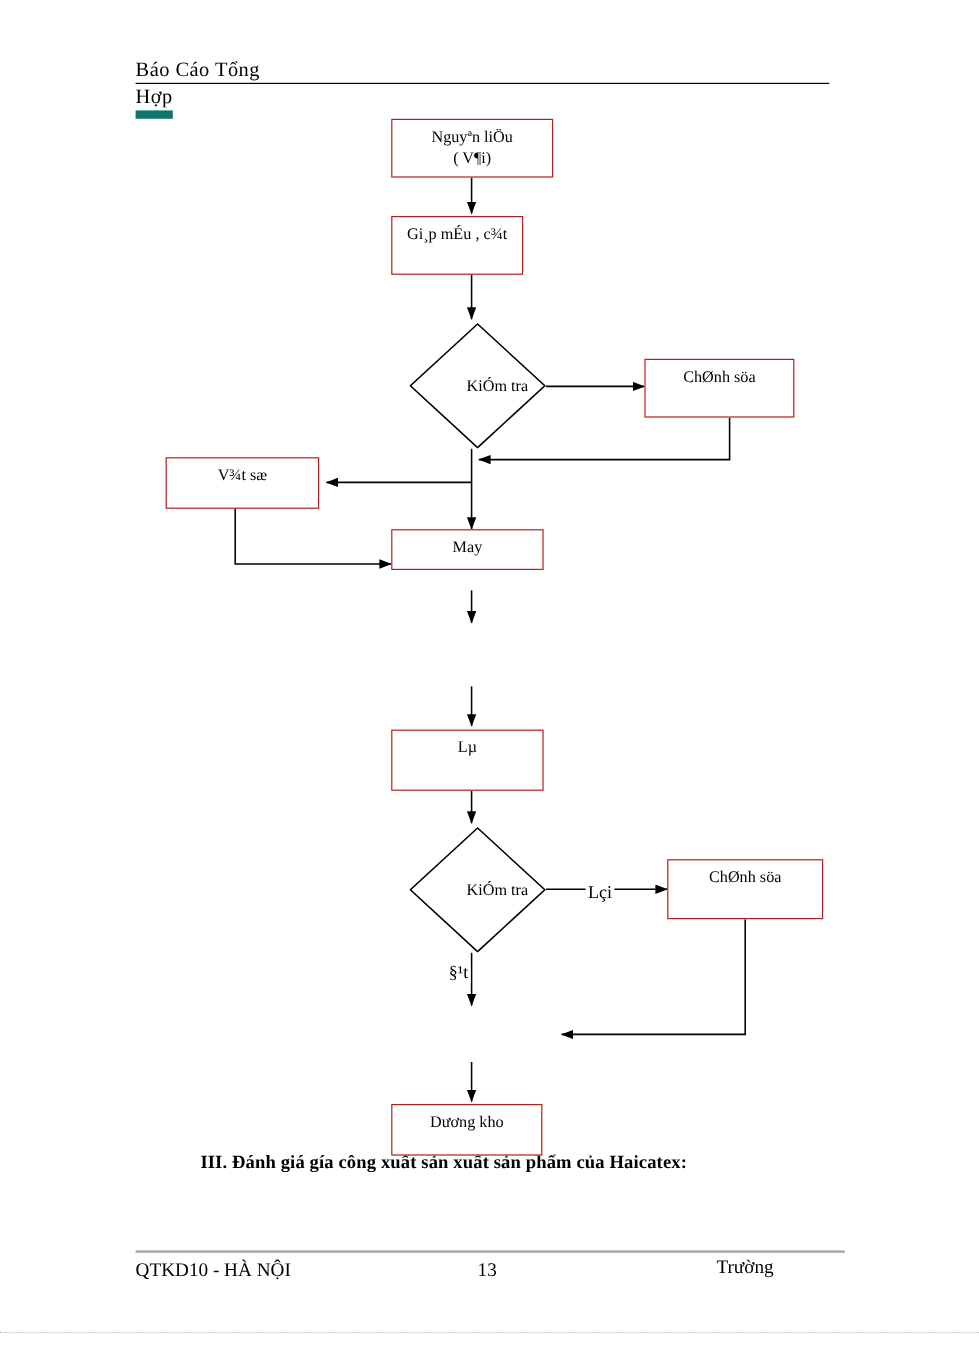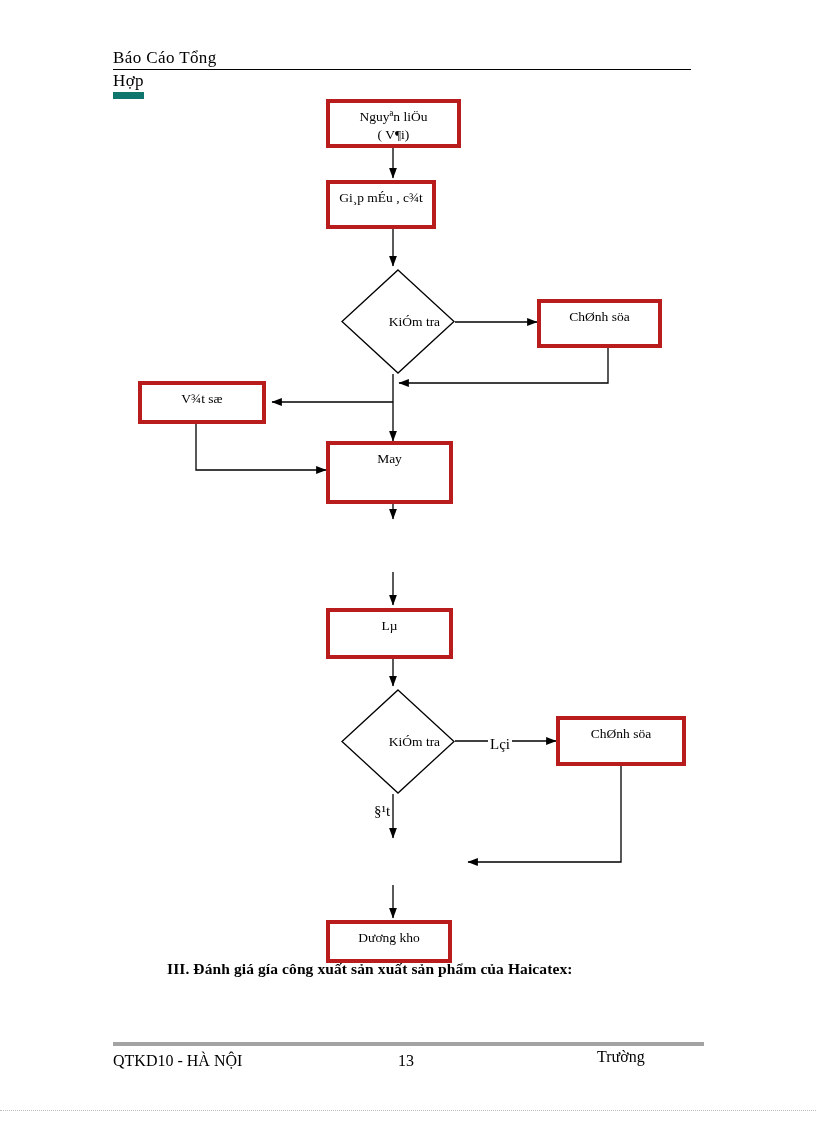--- a/index.html
+++ b/index.html
@@ -54,21 +54,21 @@
   .flow {
     position: absolute;
     left: 0;
     top: 0;
     width: 816px;
     height: 1000px;
   }
   .node {
     position: absolute;
     box-sizing: border-box;
-    border: 4px solid #b91c1c;
+    border: 1px solid #b91c1c;
     background: #fff;
     display: flex;
     align-items: flex-start;
     justify-content: center;
     font-size: 13.5px;
     line-height: 1.35;
     text-align: center;
     padding-top: 5px;
     z-index: 3;
   }
@@ -124,21 +124,21 @@
     white-space: nowrap;
     letter-spacing: 0.1px;
   }
 
   
   .footer {
     position: absolute;
     left: 113px;
     top: 1042px;
     width: 591px;
-    border-top: 4px solid #a3a3a3;
+    border-top: 2px solid #a3a3a3;
   }
   .footer-row {
     position: relative;
     height: 26px;
     font-size: 16px;
     padding-top: 6px;
   }
   .footer-left {
     position: absolute;
     left: 0;
@@ -245,21 +245,21 @@
         <span class="txt">ChØnh söa</span>
       </div>
     </div>
 
     <div class="node" style="left:138px; top:381px; width:128px; height:43px;">
       <div>
         <span class="txt">V¾t sæ</span>
       </div>
     </div>
 
-    <div class="node" style="left:326px; top:441px; width:127px; height:63px;">
+    <div class="node" style="left:326px; top:441px; width:127px; height:34px;">
       <div>
         <span class="txt">May</span>
       </div>
     </div>
 
 
     <div class="node" style="left:326px; top:608px; width:127px; height:51px;">
       <div>
         <span class="txt">Lµ</span>
       </div>

